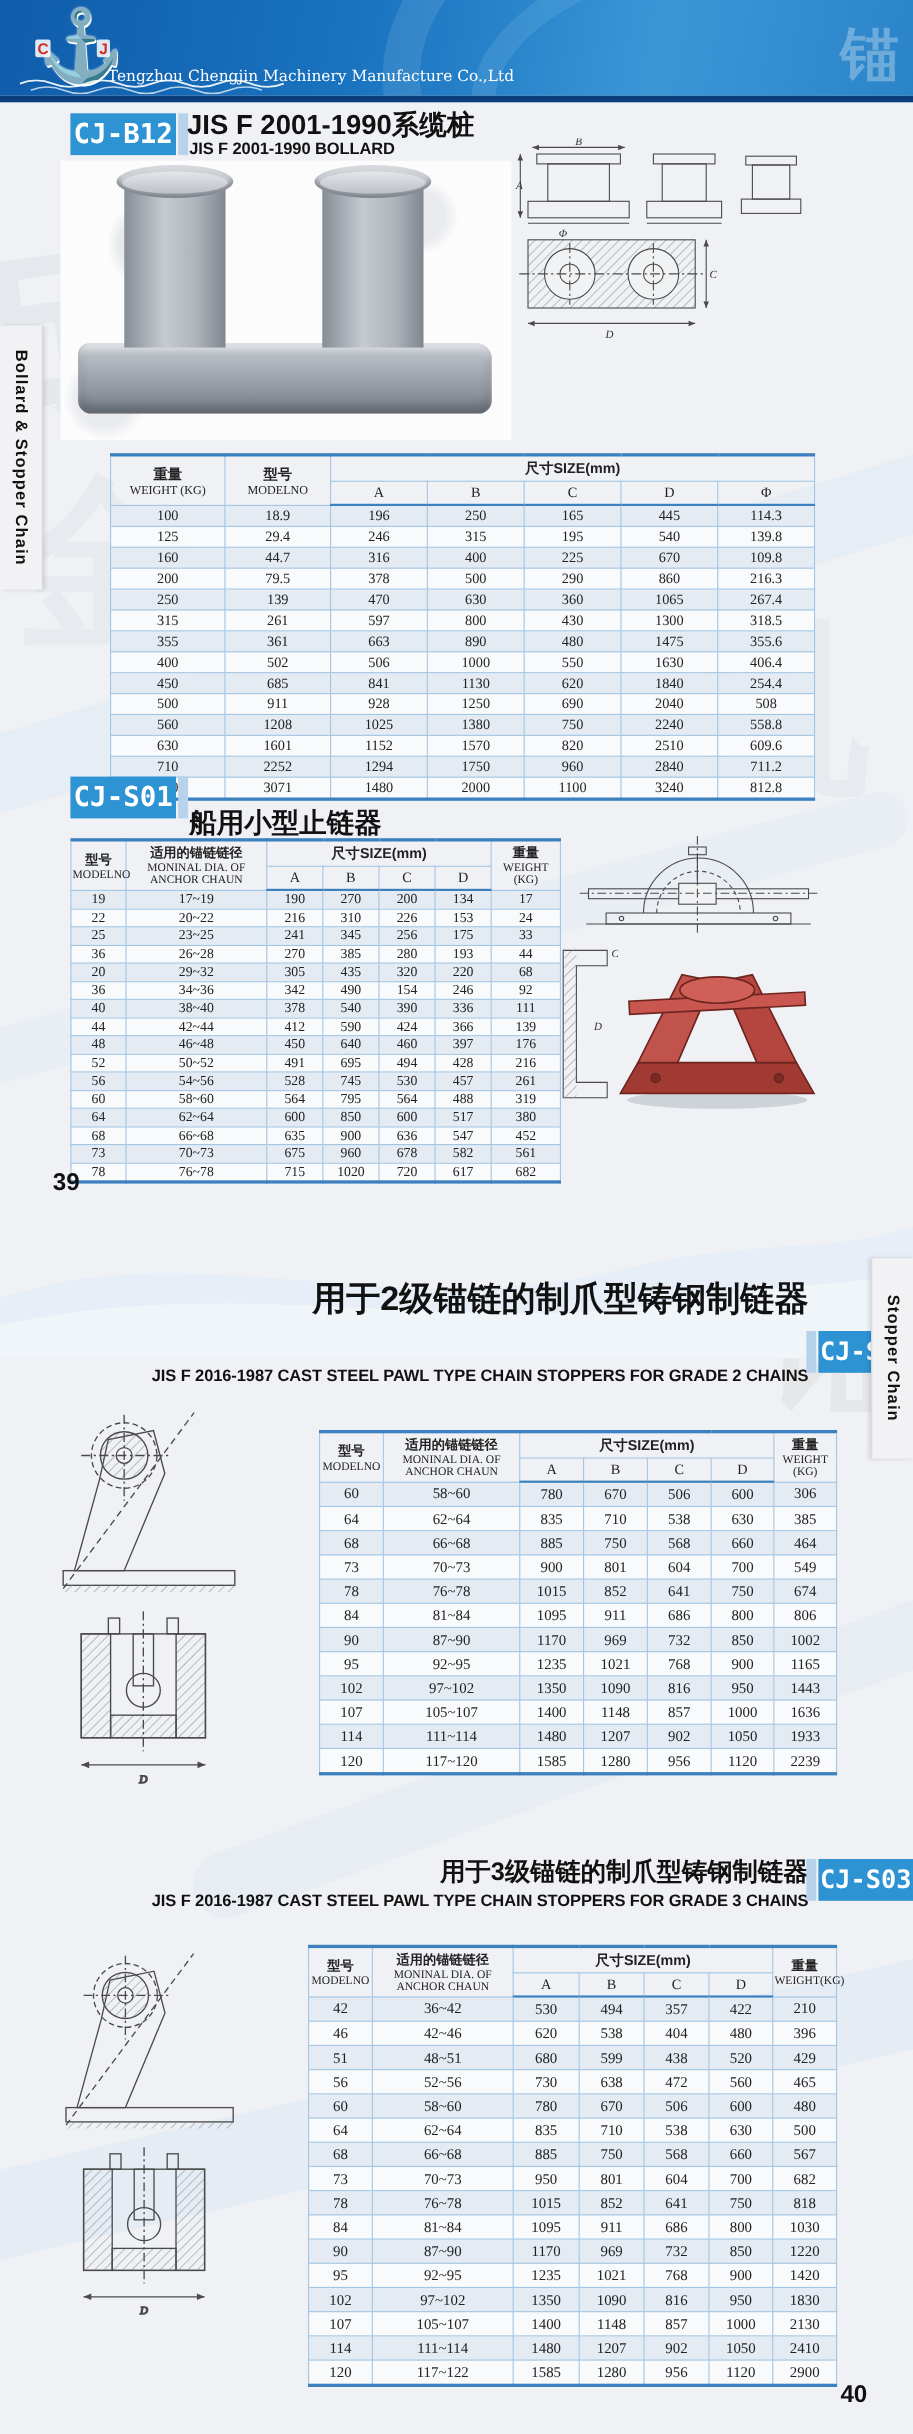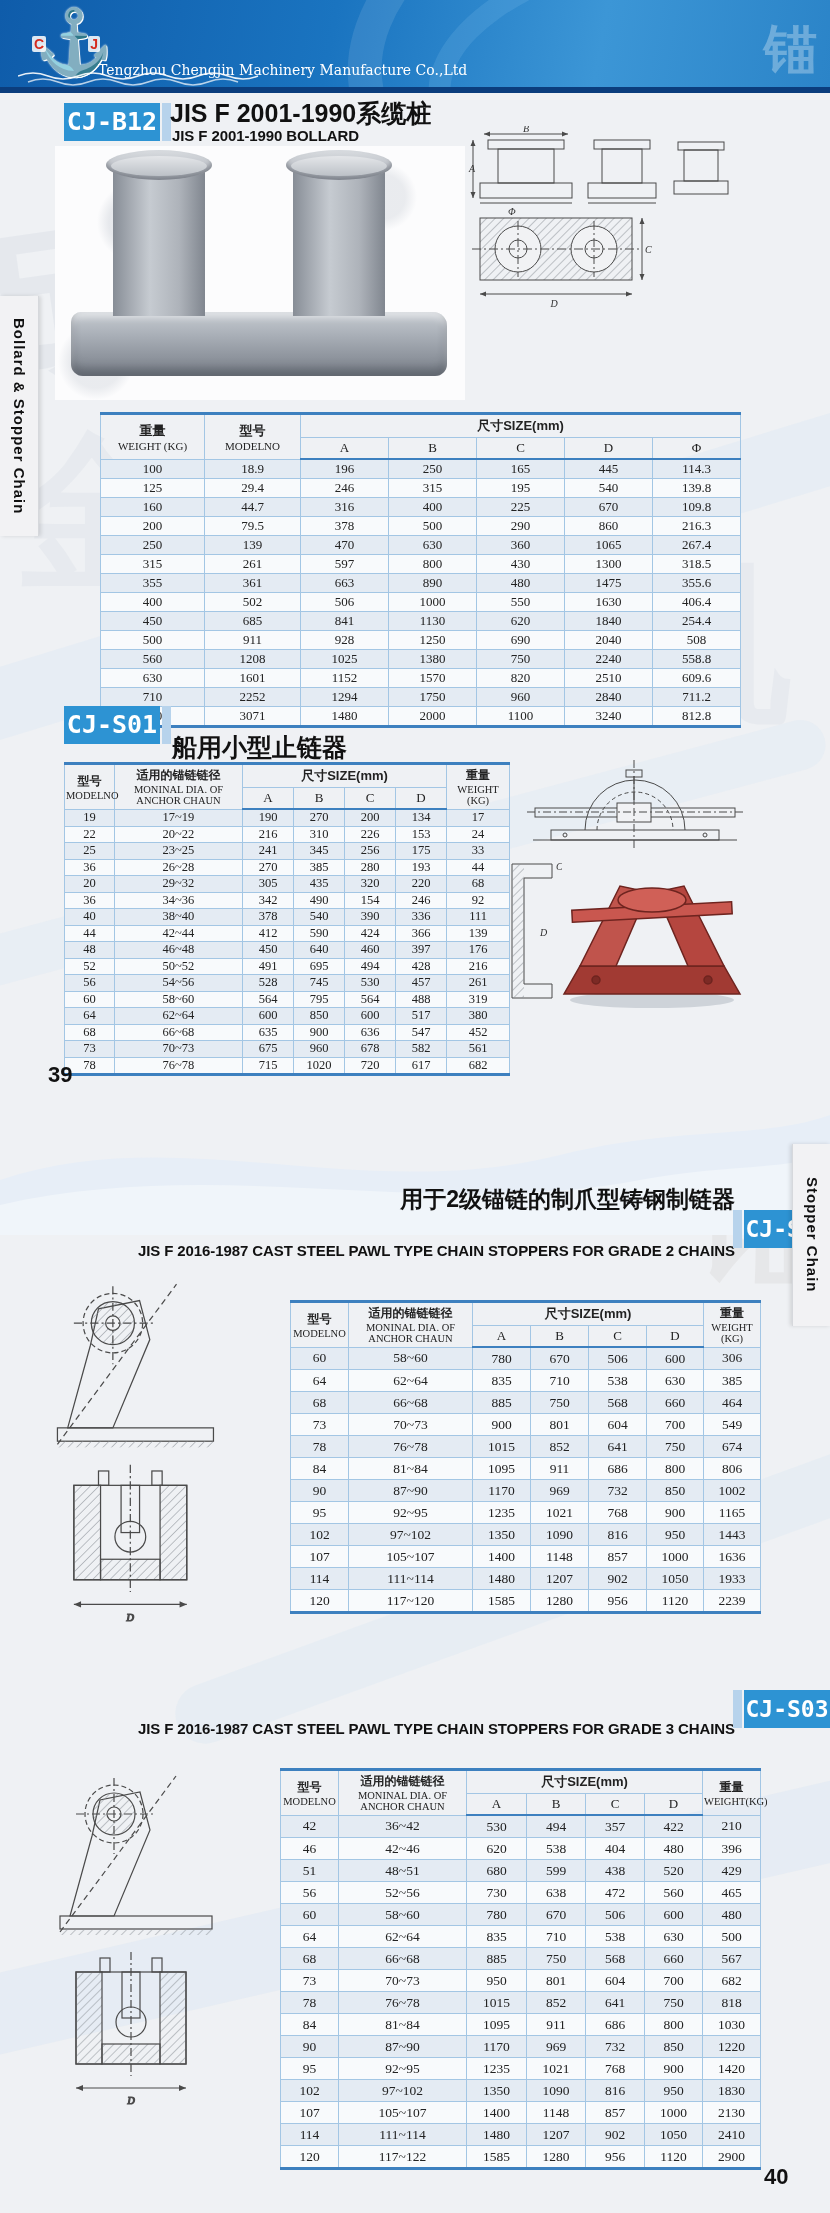--- a/index.html
+++ b/index.html
@@ -587,21 +587,21 @@
           <td>1020</td>
           <td>720</td>
           <td>617</td>
           <td>682</td>
         </tr>
       </tbody>
   </table>
 
   <div class="pnum" style="left:48px;top:1062px">39</div>
 
-  <div class="t-cn tr-right" style="left:135px;top:1184px;width:600px;font-size:23px">用于2级锚链的制爪型铸钢制链器</div>
+  <div class="t-cn tr-right" style="left:135px;top:1160px;width:600px;font-size:31px">用于2级锚链的制爪型铸钢制链器</div>
   <div class="t-en tr-right" style="left:75px;top:1242px;width:660px">JIS F 2016-1987 CAST STEEL PAWL TYPE CHAIN STOPPERS FOR GRADE 2 CHAINS</div>
   <div class="badge br" style="left:744px;top:1210px">CJ-S02</div>
 
   <svg class="abs" style="left:45px;top:1278px" width="185" height="349">
       <use href="#pawl"></use>
     </svg>
 
   <table class="ctable t3" style="left:290px;top:1300px;width:470px">
     <colgroup>
         <col style="width:58px">
@@ -742,20 +742,21 @@
           <td>117~120</td>
           <td>1585</td>
           <td>1280</td>
           <td>956</td>
           <td>1120</td>
           <td>2239</td>
         </tr>
       </tbody>
   </table>
 
+  <div class="t-cn tr-right" style="left:135px;top:1686px;width:600px;font-size:23px">用于3级锚链的制爪型铸钢制链器</div>
   <div class="t-en tr-right" style="left:75px;top:1720px;width:660px">JIS F 2016-1987 CAST STEEL PAWL TYPE CHAIN STOPPERS FOR GRADE 3 CHAINS</div>
   <div class="badge br" style="left:744px;top:1690px">CJ-S03</div>
 
   <svg class="abs" style="left:48px;top:1770px" width="180" height="340">
       <use href="#pawl"></use>
     </svg>
 
   <table class="ctable t4" style="left:280px;top:1768px;width:480px">
     <colgroup>
         <col style="width:58px">

